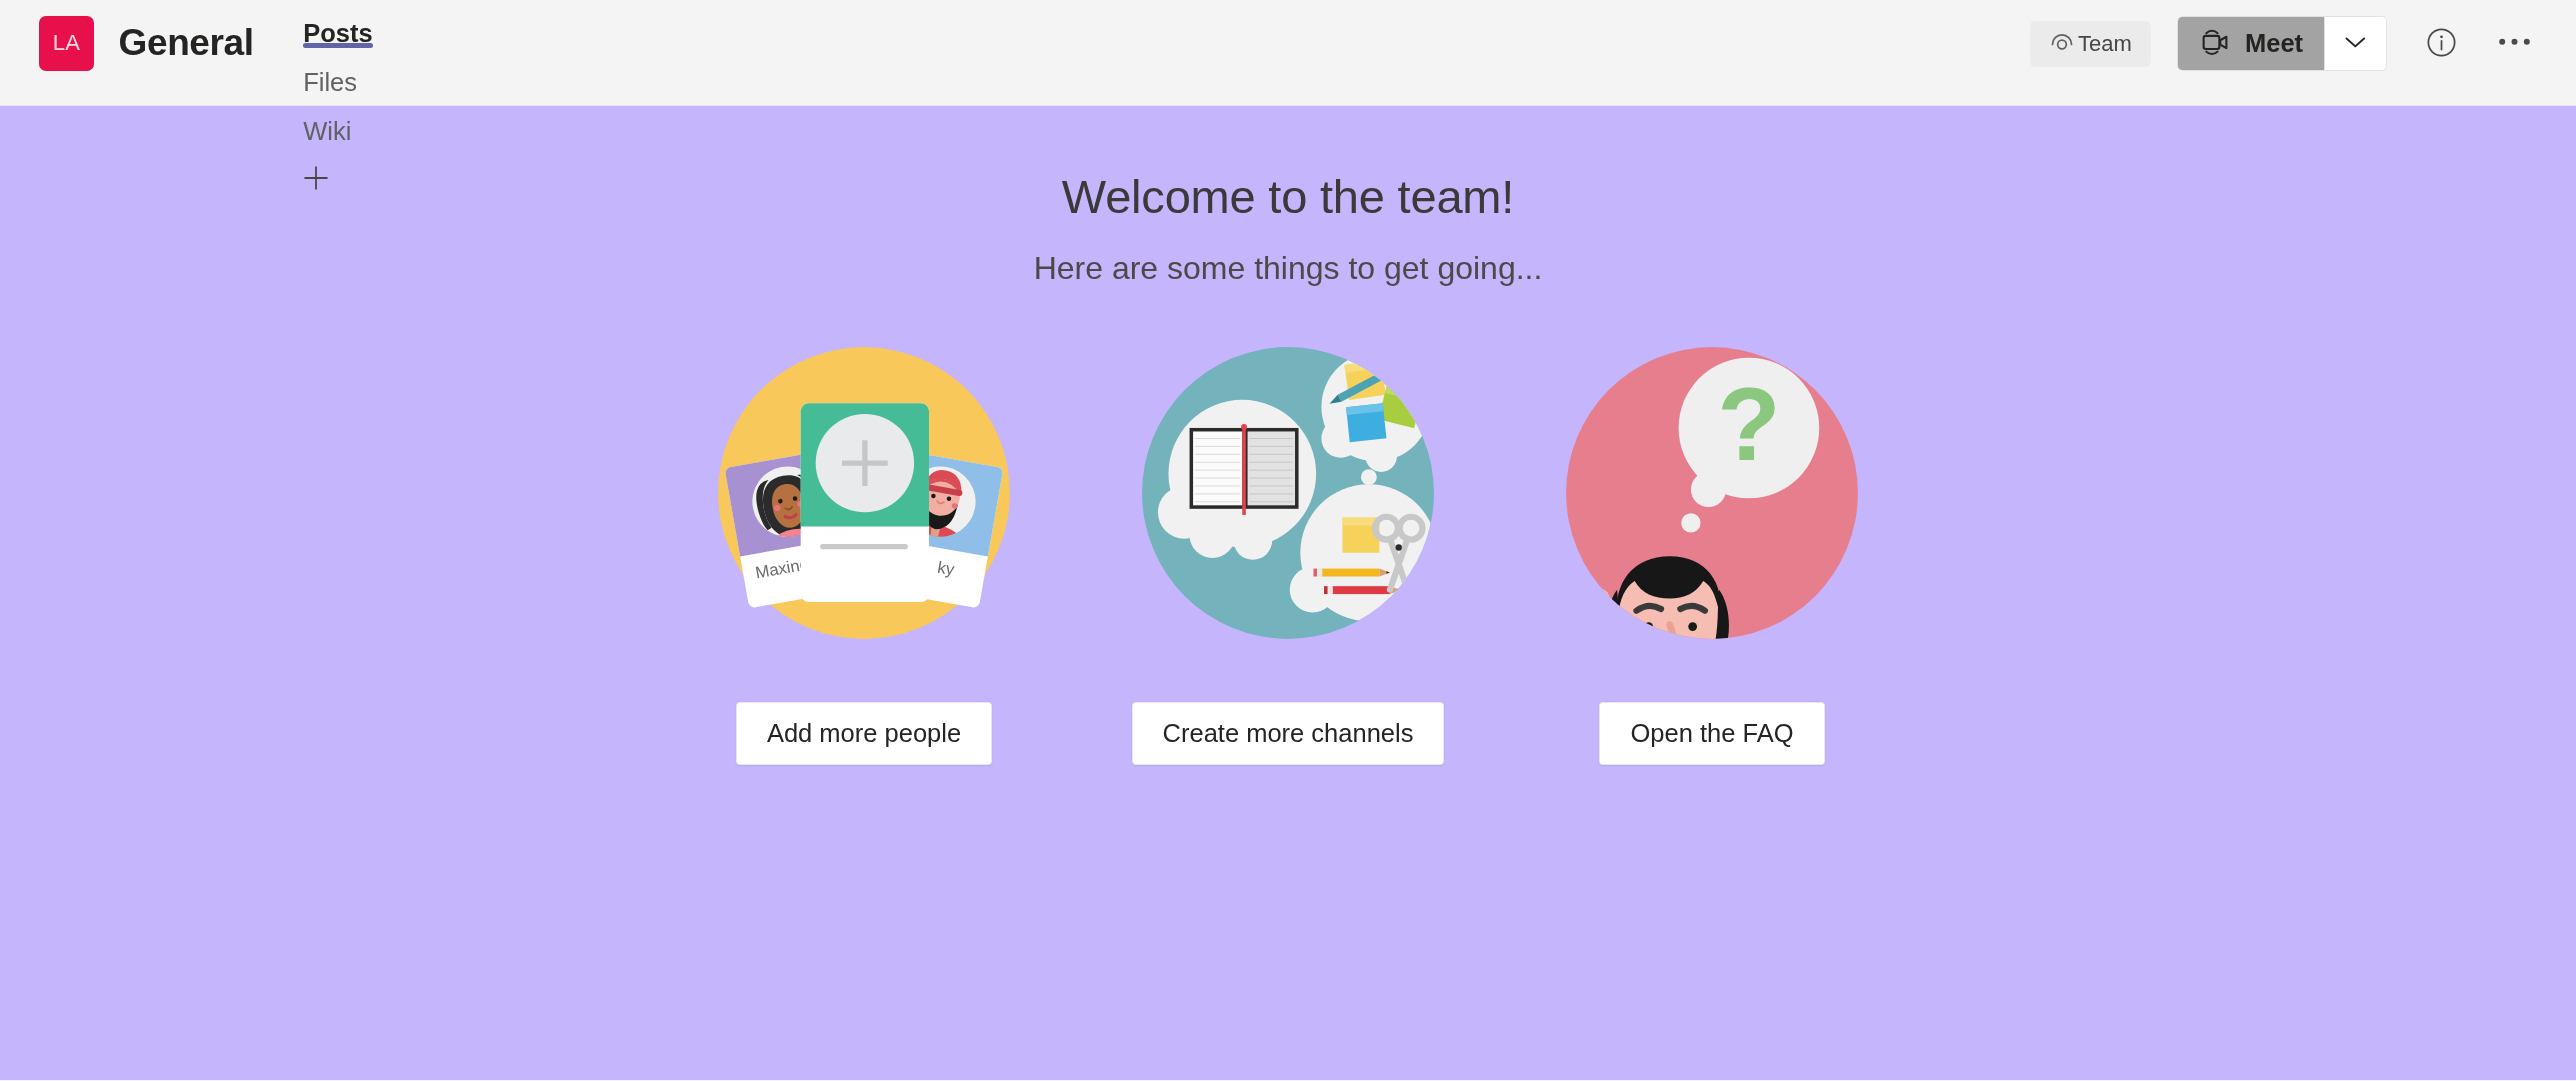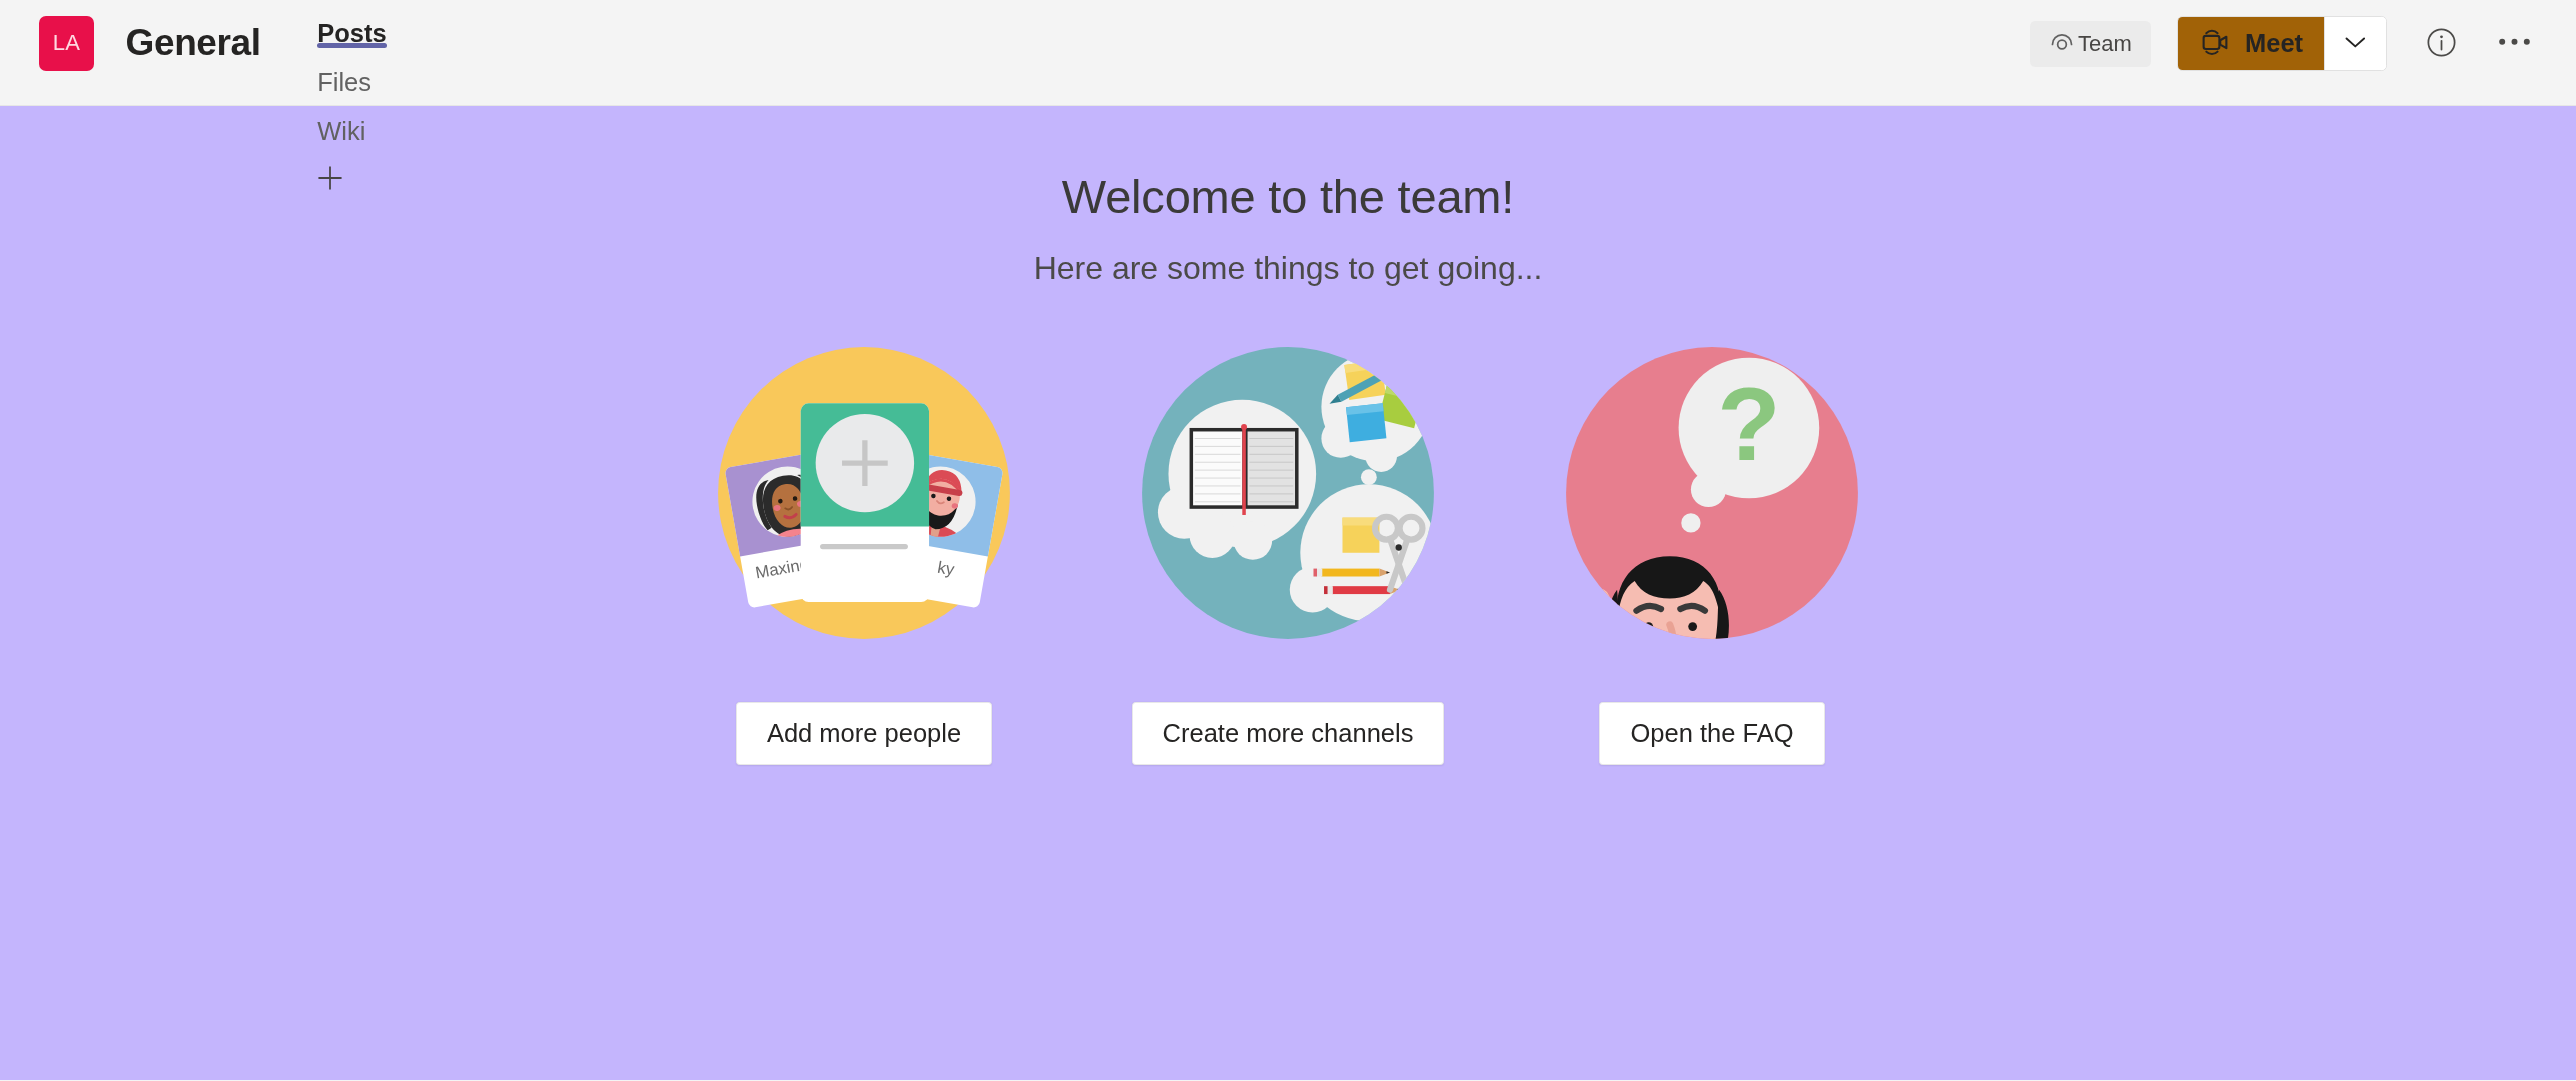--- a/index.html
+++ b/index.html
@@ -23,21 +23,20 @@
     display: flex;
     align-items: flex-start;
   }
 
   .header-left {
     display: flex;
     align-items: center;
     padding-left: 39px;
     padding-top: 17.6px;
     height: 69px;
-    gap: 7px;
   }
 
   .team-avatar {
     width: 55px;
     height: 55px;
     border-radius: 7px;
     display: flex;
     align-items: center;
     justify-content: center;
     flex: none;
@@ -133,21 +132,21 @@
     border-radius: 5.3px;
     background: #ffffff;
     overflow: hidden;
   }
   .meet-btn {
     display: flex;
     align-items: center;
     gap: 14px;
     padding: 0 21px;
     cursor: pointer;
-    background: #a16207;
+    background: #a3a3a3;
   }
   .meet-label {
     font-size: 25.5px;
     font-weight: bold;
     color: #252423;
   }
   .meet-caret {
     width: 62px;
     display: flex;
     align-items: center;

